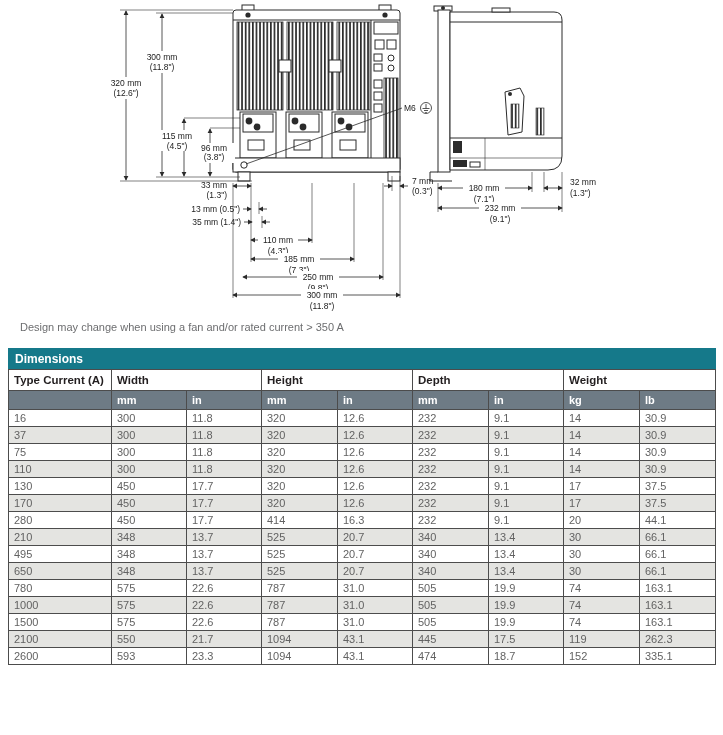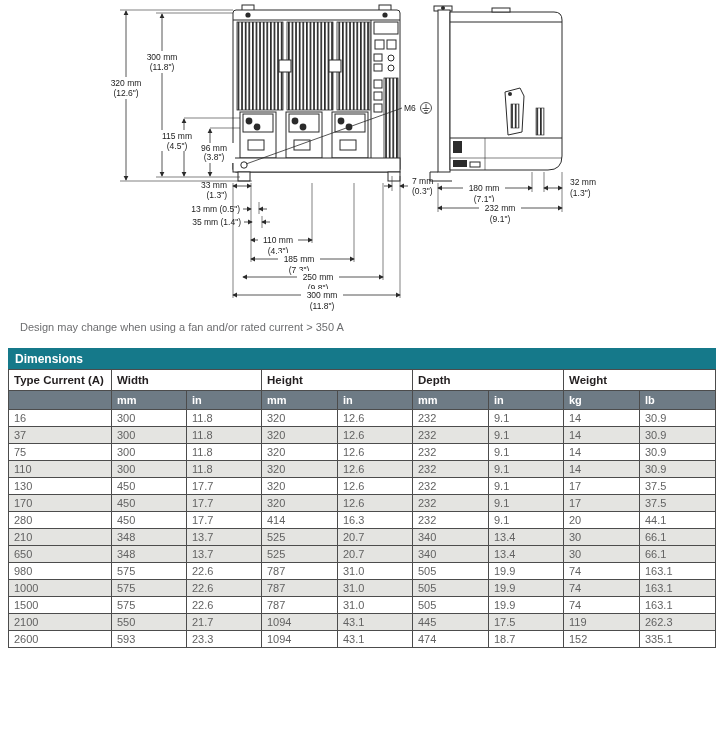--- a/index.html
+++ b/index.html
@@ -347,33 +347,44 @@
           <td>210</td>
           <td>348</td>
           <td>13.7</td>
           <td>525</td>
           <td>20.7</td>
           <td>340</td>
           <td>13.4</td>
           <td>30</td>
           <td>66.1</td>
         </tr>
+        <tr>
+          <td>495</td>
+          <td>348</td>
+          <td>13.7</td>
+          <td>525</td>
+          <td>20.7</td>
+          <td>340</td>
+          <td>13.4</td>
+          <td>30</td>
+          <td>66.1</td>
+        </tr>
         <tr class="alt">
           <td>650</td>
           <td>348</td>
           <td>13.7</td>
           <td>525</td>
           <td>20.7</td>
           <td>340</td>
           <td>13.4</td>
           <td>30</td>
           <td>66.1</td>
         </tr>
         <tr>
-          <td>980</td>
+          <td>780</td>
           <td>575</td>
           <td>22.6</td>
           <td>787</td>
           <td>31.0</td>
           <td>505</td>
           <td>19.9</td>
           <td>74</td>
           <td>163.1</td>
         </tr>
         <tr class="alt">

